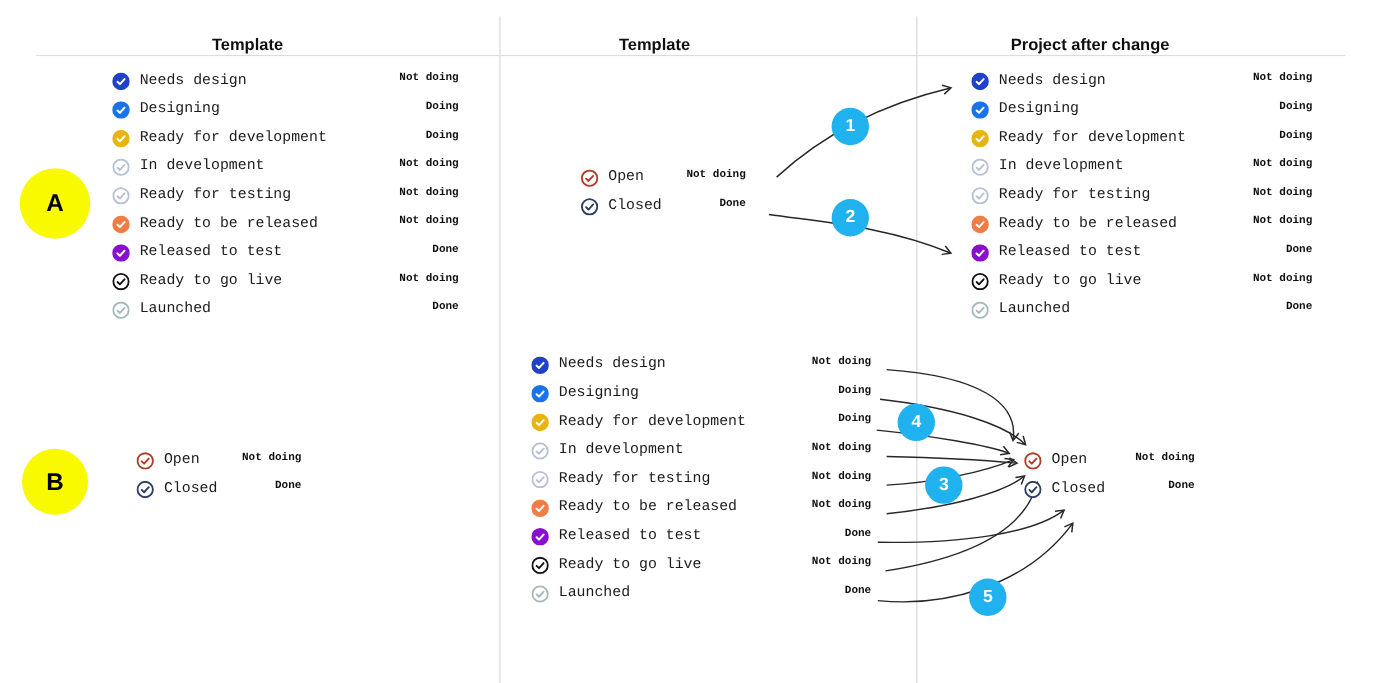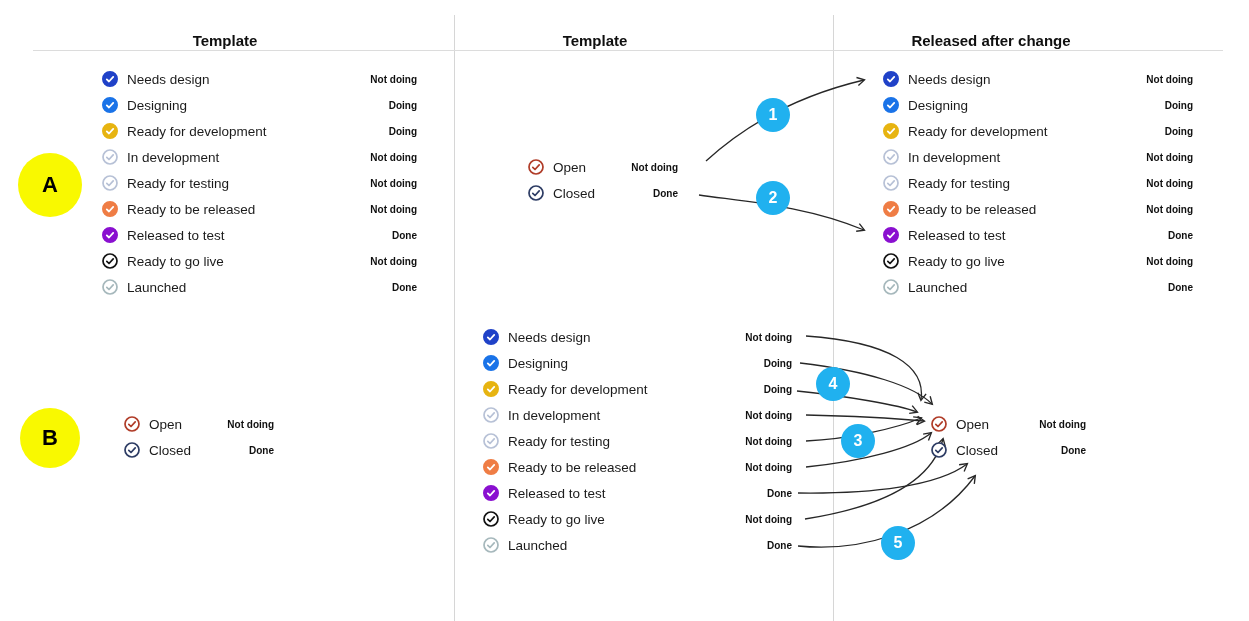--- a/index.html
+++ b/index.html
@@ -11,21 +11,21 @@
   .vline.v1 { left:454px; }
   .vline.v2 { left:833px; }
   .hline { position:absolute; top:50px; left:33px; width:1190px; height:1px; background:#dcdcdc; }
   .col-header {
     position:absolute; top:32px; transform:translateX(-50%);
     font-size:15px; font-weight:bold; color:#0f0f0f; white-space:nowrap;
   }
   .ch1 { left:225px; } .ch2 { left:595px; } .ch3 { left:991px; }
 
   .list { position:absolute; }
-  .row { display:flex; align-items:center; height:26px; }
+  .row { display:flex; height:26px;font-family:Liberation Mono, monospace; }
   .sicon { flex:0 0 16px; width:16px; height:16px; margin-right:9px; color:var(--c,#888); }
   .sicon svg { display:block; width:16px; height:16px; }
   .sicon[data-icon-style="filled"] .bg { fill:currentColor; stroke:currentColor; stroke-width:2; }
   .sicon[data-icon-style="filled"] .ck { fill:none; stroke:#ffffff; stroke-width:1.8; stroke-linecap:round; stroke-linejoin:round; }
   .sicon[data-icon-style="outline"] .bg { fill:#ffffff; stroke:currentColor; stroke-width:1.7; }
   .sicon[data-icon-style="outline"] .ck { fill:none; stroke:currentColor; stroke-width:1.7; stroke-linecap:round; stroke-linejoin:round; }
   .lbl { font-size:13.5px; color:#1b1b1b; white-space:nowrap; }
   .val { margin-left:auto; font-size:10px; font-weight:bold; color:#0f0f0f; white-space:nowrap; }
 
   .list-template      { left:102px; top:66px;  width:315px; }
@@ -53,21 +53,21 @@
 <body>
 
 <div class="canvas">
 
   <div class="vline v1"></div>
   <div class="vline v2"></div>
   <div class="hline"></div>
 
   <div class="col-header ch1">Template</div>
   <div class="col-header ch2">Template</div>
-  <div class="col-header ch3">Released after change</div>
+  <div class="col-header ch3">Project after change</div>
 
   <svg class="arrow-layer" viewBox="0 0 1249 621">
     <defs>
       <marker id="ah" viewBox="0 0 10 10" refX="7.5" refY="5" markerWidth="8" markerHeight="8" orient="auto-start-reverse">
         <path d="M1,1 L8,5 L1,9" fill="none" stroke="#272727" stroke-width="1.4"></path>
       </marker>
     </defs>
     <path d="M 706,161 C 742,128 792,97 864,80" marker-end="url(#ah)"></path>
     <path d="M 699,195 C 748,202 806,206 864,230" marker-end="url(#ah)"></path>
     <path d="M 806,336 C 890,342 926,366 921,400" marker-end="url(#ah)"></path>

